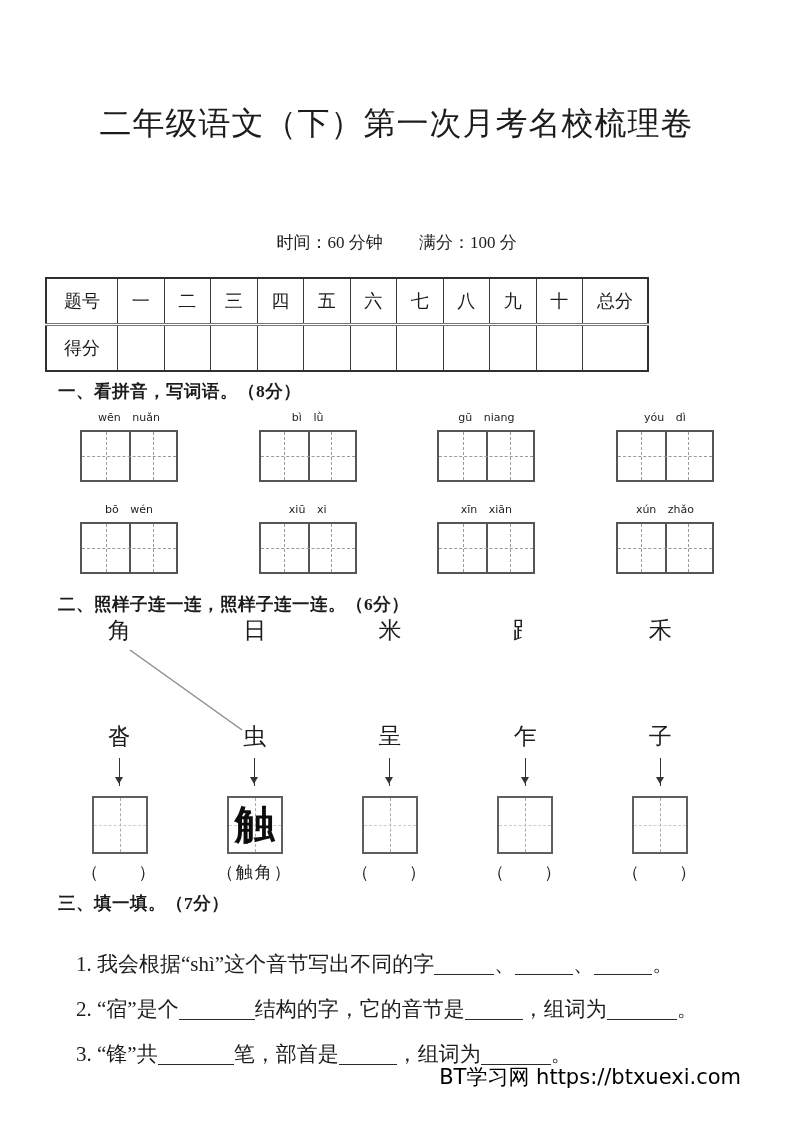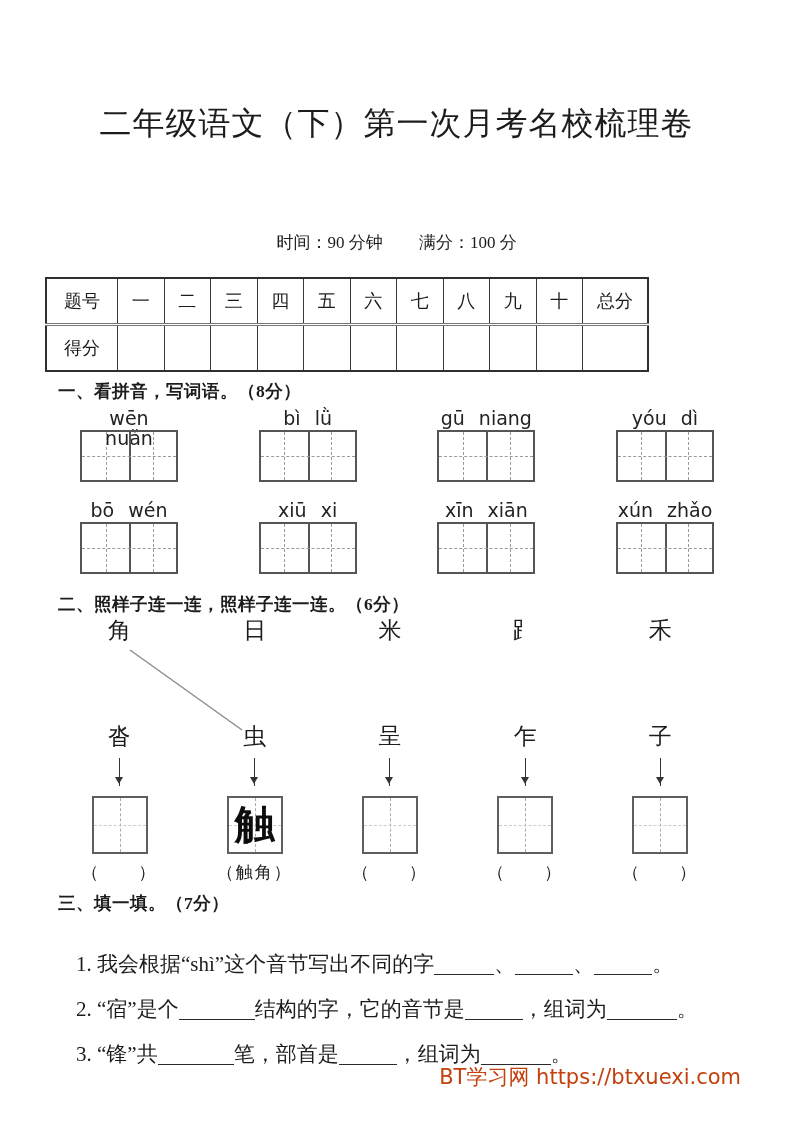--- a/index.html
+++ b/index.html
@@ -43,21 +43,21 @@
   }
   
   .pin-row{
     position:absolute;left:80px;width:634px;
     display:flex;justify-content:space-between;
   }
   .pgroup{width:98px;}
   .pinyin{
     text-align:center;height:20px;line-height:20px;
     font-family:"DejaVu Sans","Liberation Sans",sans-serif;
-    font-size:19px;color:#222;word-spacing:8px;margin-bottom:2px;
+    font-size:11px;color:#222;word-spacing:8px;margin-bottom:2px;
   }
   .pbox{
     position:relative;width:94px;height:48px;
     border:2px solid #555;
   }
   .pbox .vs{position:absolute;left:50%;top:0;bottom:0;width:0;border-left:2px solid #555;}
   .pbox .hd{position:absolute;top:50%;left:0;right:0;height:0;border-top:1px dashed #9a9a9a;}
   .pbox .vd{position:absolute;top:0;bottom:0;width:0;border-left:1px dashed #9a9a9a;}
   .pbox .vd.l{left:25%;}
   .pbox .vd.r{left:75%;}
@@ -92,32 +92,32 @@
   .s3-items p{margin:0 0 16px 0;line-height:29px;}
   .blank{
     display:inline-block;height:18px;vertical-align:-4px;
     border-bottom:1.5px solid #2a2a2a;
   }
   .w60{width:60px;} .w58{width:58px;} .w76{width:76px;} .w70{width:70px;}
   
   .footer{
     position:absolute;top:1063px;right:52px;
     font-family:"DejaVu Sans","Liberation Sans",sans-serif;
-    font-size:21px;color:#c2410c;
+    font-size:21px;color:#000000;
   }
 </style>
 </head>
 <body>
 
 <div class="page">
 
   <div class="title">二年级语文（下）第一次月考名校梳理卷</div>
 
   <div class="meta">
-    <span>时间：90 分钟</span>
+    <span>时间：60 分钟</span>
     <span>满分：100 分</span>
   </div>
 
   <div class="score-table-wrap">
     <table class="score">
       <tbody>
           <tr>
         <td>题号</td>
         <td>一</td>
         <td>二</td>

